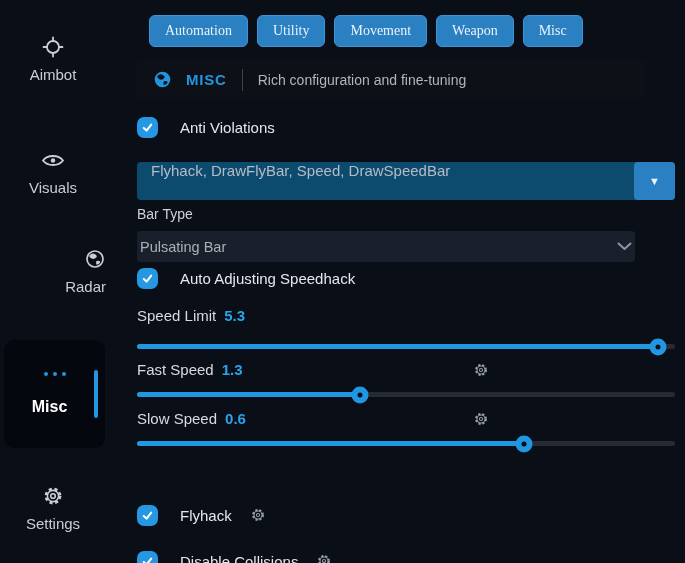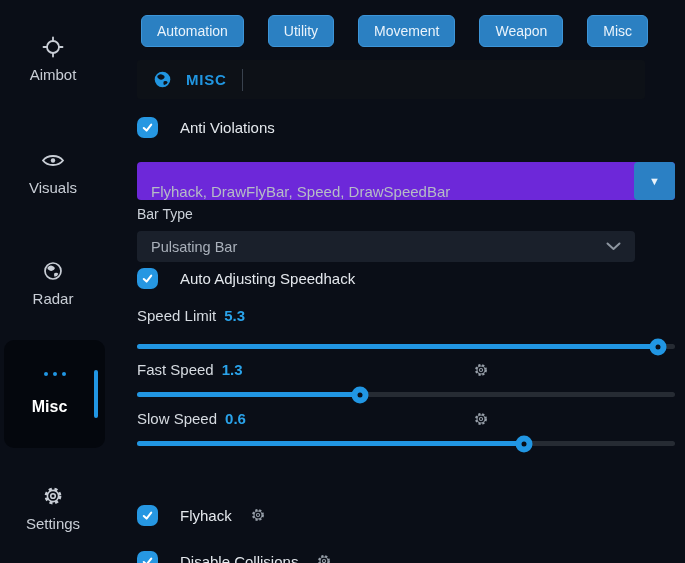--- a/index.html
+++ b/index.html
@@ -33,21 +33,21 @@
     color:#ffffff;font-weight:bold;font-size:16px;
   }
   .side-active .sa-bar{
     position:absolute;right:7px;top:30px;width:4px;height:48px;
     background:#2196e3;border-radius:2px;
   }
 
   
   .content{position:absolute;left:137px;top:0;width:538px;height:100%;}
 
-  .tabs{position:absolute;left:4px;top:15px;display:flex;gap:24px;}
+  .tabs{position:absolute;left:12px;top:15px;display:flex;gap:9px;font-family:Liberation Serif, serif;}
   .tab{
     height:30px;padding:0 15px;display:flex;align-items:center;
     background:#2b80c2;border:1px solid #3d95d8;border-radius:6px;
     color:#eaf3fb;font-size:14px;cursor:pointer;white-space:nowrap;
   }
 
   .header-bar{
     position:absolute;left:0;top:60px;width:508px;height:39px;
     background:#0d1117;border-radius:3px;
     display:flex;align-items:center;padding-left:16px;box-sizing:border-box;
@@ -59,35 +59,35 @@
   .cb-row{position:absolute;left:0;display:flex;align-items:center;gap:22px;height:22px;cursor:pointer;}
   .cb{
     width:21px;height:21px;border-radius:7px;background:#2697e2;
     display:flex;align-items:center;justify-content:center;flex:0 0 auto;
   }
   .cb-label{color:#e4e8ed;font-size:15px;}
   .gear{display:inline-flex;align-items:center;}
 
   .mselect{
     position:absolute;left:0;top:162px;width:538px;height:38px;
-    background:#6d28d9;border-radius:4px;display:flex;align-items:flex-end;cursor:pointer;
+    background:#0c4a6e;border-radius:4px;display:flex;align-items:flex-start;cursor:pointer;
   }
   .mselect .ms-text{flex:1;padding-left:14px;color:#b6bcc6;font-size:15px;white-space:nowrap;overflow:hidden;}
   .ms-btn{
     width:41px;height:38px;background:#2b80c4;border-radius:4px;
     display:flex;align-items:center;justify-content:center;
     color:#e8f2fa;font-size:11px;cursor:pointer;flex:0 0 auto;
   }
 
   .field-label{position:absolute;left:0;color:#ccd2d9;font-size:14px;}
 
   .ddown{
     position:absolute;left:0;top:231px;width:498px;height:31px;
     background:#1a202b;border-radius:4px;display:flex;align-items:center;cursor:pointer;
-    box-sizing:border-box;padding:0 14px;
+    box-sizing:border-box;padding:0 3px;
   }
   .ddown .dd-text{flex:1;color:#a9b0ba;font-size:14.5px;}
 
   .slider-label{position:absolute;left:0;display:flex;align-items:center;gap:8px;font-size:15px;color:#d6dbe1;}
   .slider-label .val{color:#2aa3ea;font-weight:bold;}
   .slider-gear{position:absolute;}
 
   .track{
     position:absolute;left:0;width:538px;height:5px;border-radius:3px;background:#262b33;cursor:pointer;
   }
@@ -122,21 +122,21 @@
     <div class="side-item" style="top:149px;">
       <span class="si-icon">
         <svg width="24" height="17" viewBox="0 0 24 17" fill="none" stroke="#c9ced6" stroke-width="1.8">
           <path d="M2 8.5 C6.5 2.5 17.5 2.5 22 8.5 C17.5 14.5 6.5 14.5 2 8.5 Z"></path>
           <circle cx="12" cy="8.5" r="2.2" fill="#c9ced6" stroke="none"></circle>
         </svg>
       </span>
       <span>Visuals</span>
     </div>
 
-    <div class="side-item" style="top:260px;">
+    <div class="side-item" style="top:248px;align-items:flex-end;">
       <span class="si-icon">
         <svg width="22" height="22" viewBox="0 0 22 22" fill="none">
           <circle cx="11" cy="11" r="8" stroke="#c9ced6" stroke-width="1.7"></circle>
           <path d="M5.5 7.5 Q8 4.5 11 6.2 Q14 7.8 12 9.8 Q9.5 11.8 7.2 10.2 Q4.8 9 5.5 7.5 Z" fill="#c9ced6"></path>
           <path d="M12.5 13 Q15.5 12 16.3 14 Q15.3 16.8 12.5 16.8 Q11.5 14.8 12.5 13 Z" fill="#c9ced6"></path>
         </svg>
       </span>
       <span>Radar</span>
     </div>
 
@@ -175,20 +175,21 @@
     <div class="header-bar">
       <span style="display:flex;">
         <svg width="19" height="19" viewBox="0 0 22 22" fill="none">
           <circle cx="11" cy="11" r="9" fill="#2196e0"></circle>
           <path d="M5 7 Q8 3.8 11.5 5.8 Q15 7.8 12.3 10 Q9.5 12.2 7 10.4 Q4.4 8.8 5 7 Z" fill="#0d1117"></path>
           <path d="M12.5 13 Q16 12 17 14.2 Q15.8 17.5 12.6 17.4 Q11.4 15 12.5 13 Z" fill="#0d1117"></path>
         </svg>
       </span>
       <span class="h-title">MISC</span>
       <span class="h-div"></span>
+      <span class="h-sub">Rich configuration and fine-tuning</span>
     </div>
 
     <div class="cb-row" style="top:116px;">
       <span class="cb">
         <svg width="13" height="13" viewBox="0 0 14 14">
             <polyline points="3,7.5 6,10.3 11,3.8" fill="none" stroke="#ffffff" stroke-width="2.2" stroke-linecap="round" stroke-linejoin="round"></polyline>
           </svg>
       </span>
       <span class="cb-label">Anti Violations</span>
     </div>

